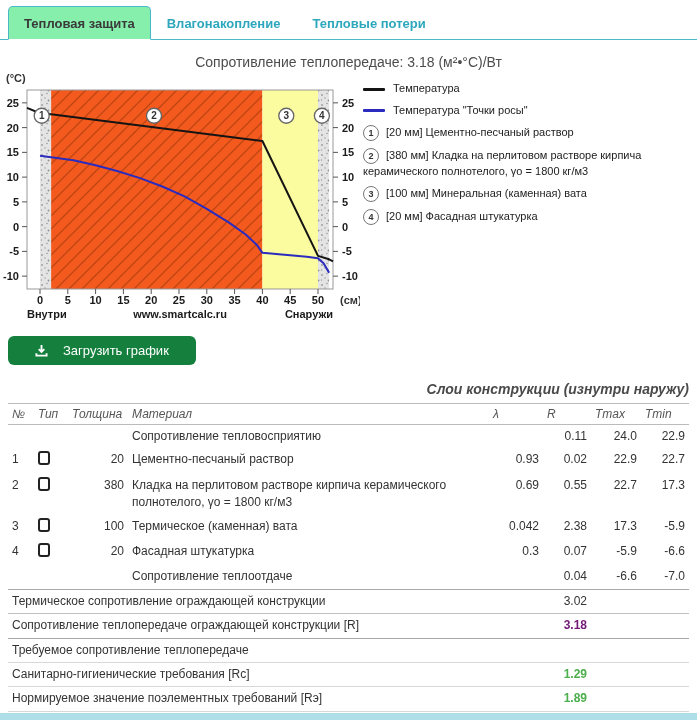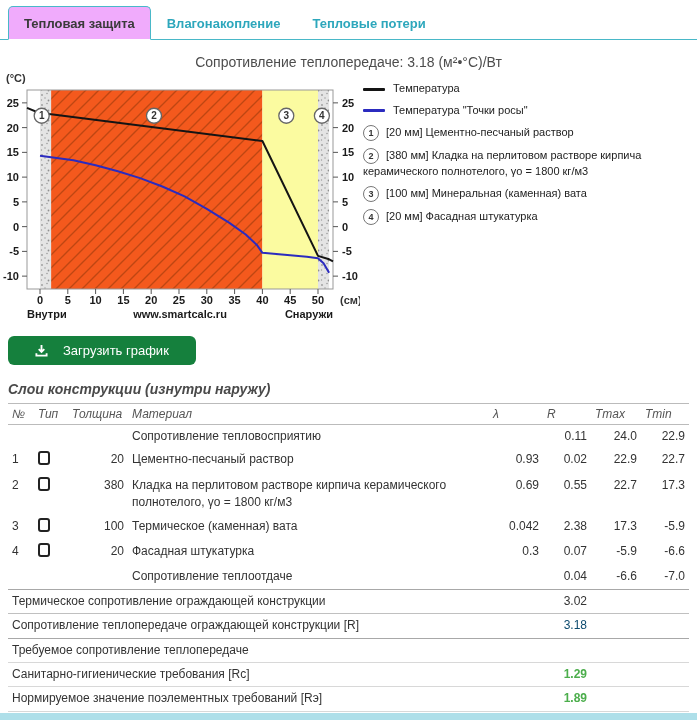--- a/index.html
+++ b/index.html
@@ -3,21 +3,21 @@
 <meta charset="utf-8">
 <style>
   html,body{margin:0;padding:0;background:#fff;}
   body{width:697px;height:720px;overflow:hidden;font-family:"Liberation Sans",sans-serif;color:#333;}
   .page{position:relative;width:697px;height:720px;box-sizing:border-box;}
 
   
   .tabbar{position:relative;padding:5px 0 0 8px;border-bottom:1px solid #49b8c8;height:34px;box-sizing:content-box;}
   .tab{display:inline-block;padding:9px 15px 8px 15px;font-size:13px;font-weight:bold;cursor:pointer;
        color:#2da7bc;position:relative;top:1px;background:transparent;border:1px solid transparent;}
-  .tab.active{background:#f0abfc;color:#3a3a3a;border:1px solid #49b8c8;border-bottom:1px solid #fff;
+  .tab.active{background:#86efac;color:#3a3a3a;border:1px solid #49b8c8;border-bottom:1px solid #fff;
        border-radius:5px 5px 0 0;}
 
   
   .chart-title{text-align:center;font-size:14px;font-weight:normal;color:#4d4d4d;margin:14px 0 2px 0;}
 
   
   .chart-row{position:relative;height:252px;margin-top:2px;}
   .chart-row svg{position:absolute;left:0;top:0;}
   .legend{position:absolute;left:363px;top:9px;width:326px;font-size:11px;color:#222;}
   .legend-item{margin-bottom:7px;line-height:1.35;}
@@ -29,41 +29,41 @@
            border:1px solid #777;border-radius:50%;font-size:9px;font-weight:bold;color:#333;
            margin-right:7px;vertical-align:middle;background:#fff;}
 
   
   .dl-btn{display:inline-flex;align-items:center;gap:15px;margin:12px 0 0 8px;background:#15803d;color:#fff;
           border:none;border-radius:6px;padding:7px 27px;font-size:13px;font-family:"Liberation Sans",sans-serif;
           cursor:pointer;}
   .dl-btn svg{display:block;}
 
   
-  .section-title{font-size:14px;font-weight:bold;font-style:italic;color:#4a4a4a;margin:16px 8px 6px 8px;}
+  .section-title{font-size:14px;font-weight:bold;font-style:italic;color:#4a4a4a;margin:16px 8px 6px 8px;text-align:right;}
   table.layers{width:681px;margin:0 8px;border-collapse:collapse;font-size:12px;color:#333;}
   table.layers th{font-style:italic;font-weight:normal;color:#555;text-align:left;padding:3px 4px;
         border-top:1px solid #bbb;border-bottom:1px solid #bbb;white-space:nowrap;}
   table.layers td{padding:3px 4px;vertical-align:top;line-height:1.45;}
   .col-num{width:18px;}
   .col-type{width:26px;}
   .col-th{width:52px;text-align:right;}
   .col-lam{width:46px;text-align:right;}
   .col-r{width:40px;text-align:right;}
   .col-tmax{width:42px;text-align:right;}
   .col-tmin{width:40px;text-align:right;}
   th.col-th,th.col-lam,th.col-r,th.col-tmax,th.col-tmin{text-align:right;}
   .type-icon{display:inline-block;width:8px;height:10px;border:2px solid #222;border-radius:3px;cursor:pointer;}
   tr.total-row td{border-top:1px solid #c0c0c0;}
   tr.total-row.strong td{border-top:1px solid #a8a8a8;}
   tr.total-row.last td{border-bottom:1px solid #a8a8a8;}
   tr.req-row td{border-top:1px solid #d8d8d8;}
   tr.req-row.first td{border-top:none;}
   tr.req-row.last td{border-bottom:1px solid #d8d8d8;}
-  .val-blue{color:#0c4a6e;font-weight:normal;}
+  .val-blue{color:#701a75;font-weight:bold;}
   .val-green{color:#4cae4c;font-weight:bold;}
 
   .bottom-strip{position:absolute;left:0;right:0;bottom:0;height:7px;background:#aedfe9;}
 </style>
 </head>
 <body>
 
 <div class="page">
 
   <div class="tabbar"><div class="tab active">Тепловая защита</div><div class="tab">Влагонакопление</div><div class="tab">Тепловые потери</div></div>

